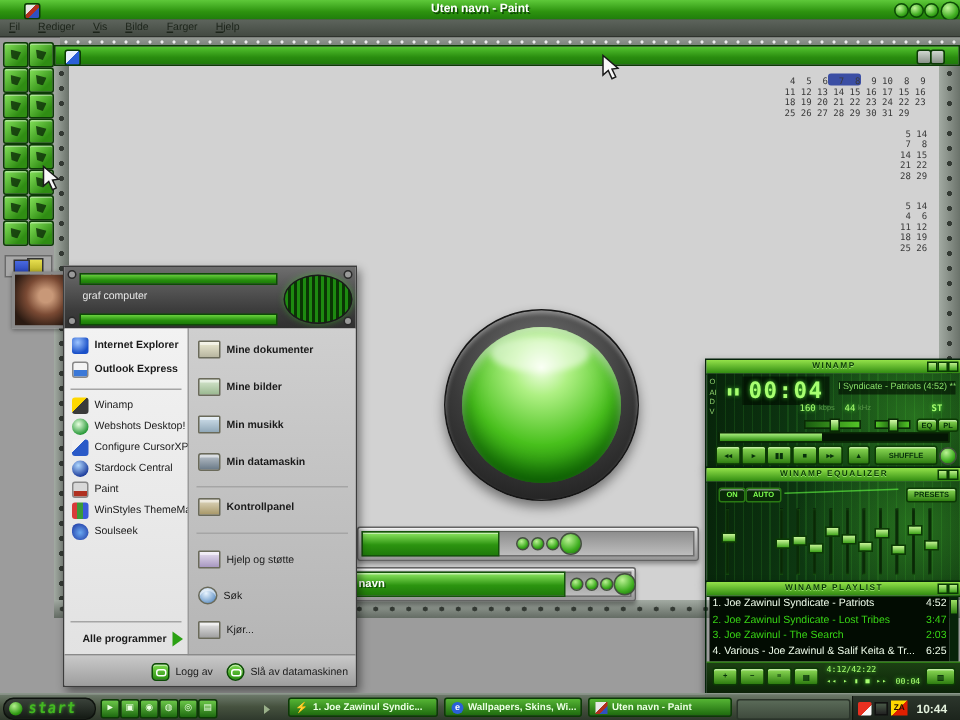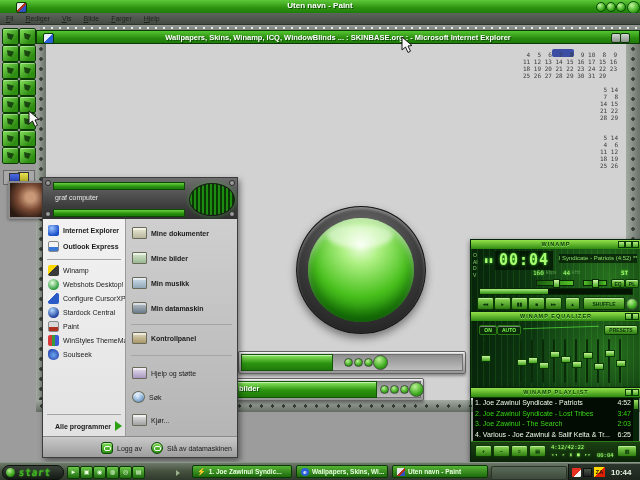--- a/index.html
+++ b/index.html
@@ -151,21 +151,20 @@
   <div class="abs tool" style="left:2px;top:147px"></div>
   <div class="abs tool" style="left:19px;top:147px"></div>
   <div class="abs colorbox">
     <div class="csq" style="left:14px;top:1px;background:linear-gradient(#e8e050,#b0a820)"></div>
     <div class="csq" style="left:5px;top:2px;background:linear-gradient(#4a6ae0,#203cb0)"></div>
   </div>
 
   <div class="abs riv-top" style="left:40px;top:25px;width:600px;height:6px"></div>
   <div class="abs ie-titlebar">
     <div class="app-ic" style="left:6px;top:2px;background:linear-gradient(135deg,#e8f0ff 45%,#2a60d8 45%)"></div>
-    <div class="ie-title-text">Wallpapers, Skins, Winamp, ICQ, WindowBlinds ... : SKINBASE.org : - Microsoft Internet Explorer</div>
     <div class="abs ie-btn" style="left:574px"></div>
     <div class="abs ie-btn" style="left:583px"></div>
   </div>
   <div class="abs" style="left:46px;top:44px;width:582px;height:356px;background:#d2d2d2"></div>
   <div class="abs riv-v" style="left:36px;top:44px;width:10px;height:356px"></div>
   <div class="abs riv-v" style="left:626px;top:44px;width:14px;height:356px"></div>
   <div class="abs riv-h" style="left:36px;top:400px;width:604px;height:12px"></div>
 
   <div class="abs" style="left:552px;top:49px;width:22px;height:8px;background:#2a3f9e;border-radius:2px;opacity:.9"></div>
   <div class="abs" style="left:523px;top:51px">
@@ -210,21 +209,21 @@
     <div class="gfill" style="width:90px"></div>
     <div class="gc" style="left:105px;top:6px;width:7px;height:7px"></div>
     <div class="gc" style="left:115px;top:6px;width:7px;height:7px"></div>
     <div class="gc" style="left:125px;top:6px;width:7px;height:7px"></div>
     <div class="gc" style="left:134px;top:3px;width:13px;height:13px"></div>
   </div>
   <div class="abs gbar" style="left:132px;top:378px;width:290px;height:21px">
     <div class="gtrack"></div>
     <div class="gfill" style="width:240px"></div>
     <div style="position:absolute;left:106px;top:5px;font-size:7.5px;font-weight:bold;color:#fff;
-         text-shadow:1px 1px 0 rgba(0,40,0,.6)">bilder</div>
+         text-shadow:1px 1px 0 rgba(0,40,0,.6)">navn</div>
     <div class="gc" style="left:247px;top:6px;width:7px;height:7px"></div>
     <div class="gc" style="left:257px;top:6px;width:7px;height:7px"></div>
     <div class="gc" style="left:267px;top:6px;width:7px;height:7px"></div>
     <div class="gc" style="left:276px;top:3px;width:13px;height:13px"></div>
   </div>
 
   <div class="abs wa-win" style="left:470px;top:239px;width:170px;height:72px">
     <div class="wa-title">WINAMP</div>
     <div class="wa-sq" style="right:16px;top:1px"></div>
     <div class="wa-sq" style="right:9px;top:1px"></div>

